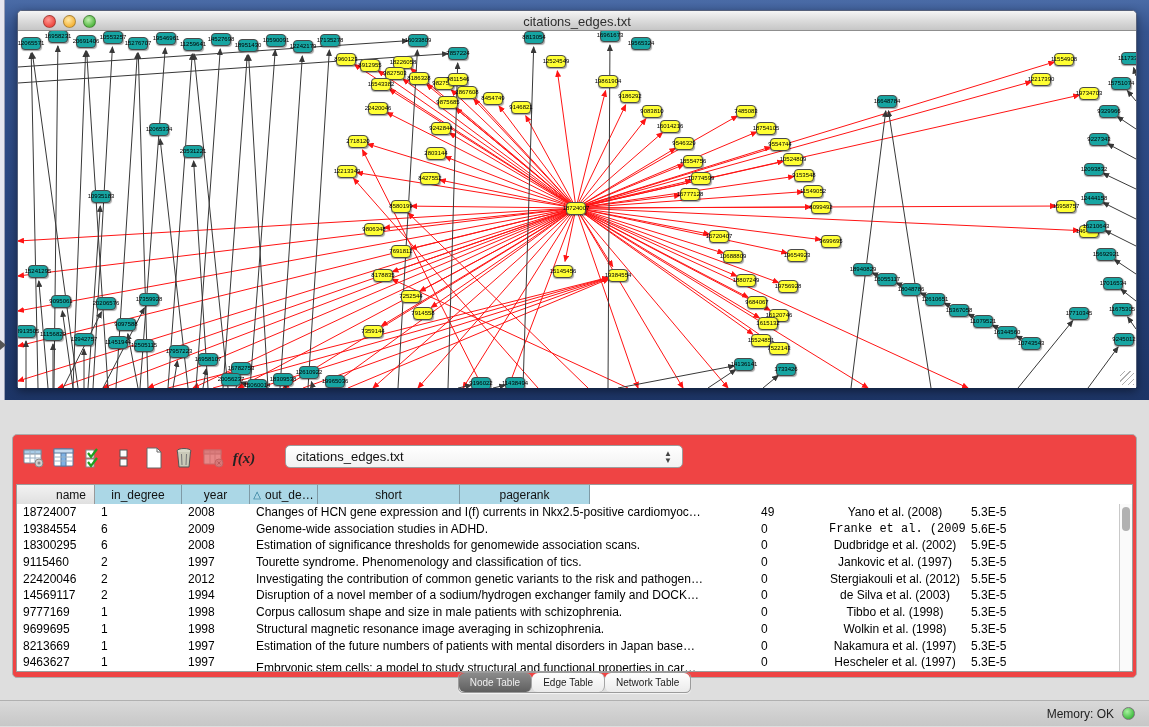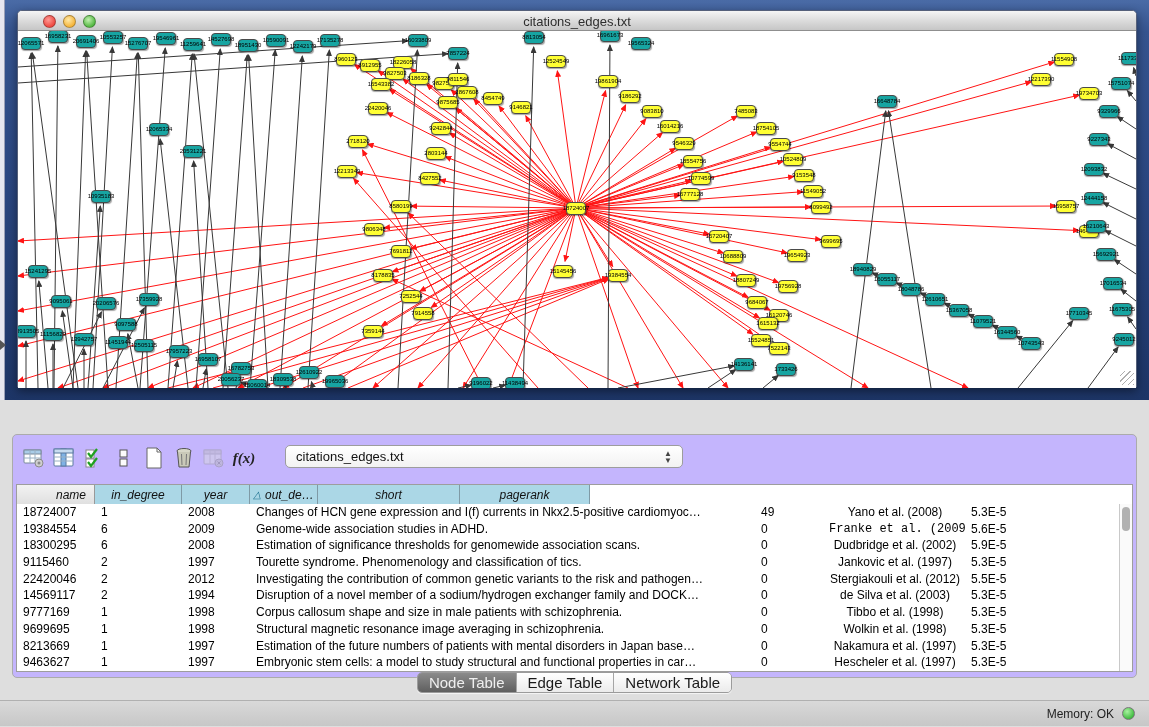--- a/index.html
+++ b/index.html
@@ -38,42 +38,42 @@
   
   .table-panel { position: absolute; left: 0; top: 400px; width: 1149px; height: 327px; background: #dedede; }
   .panel-titlebar { position: relative; height: 24px; background: linear-gradient(180deg,#e2e2e2,#cfcfcf); border-bottom: 1px solid #b3b3b3; }
   .panel-title { position: absolute; left: 10px; top: 5px; font-size: 12px; color: #222; }
   .float-icon { position: absolute; right: 42px; top: 5px; width: 14px; height: 14px; cursor: default; }
   .float-icon .sq1 { position: absolute; left: 0; top: 4px; width: 8px; height: 8px; border: 1.5px solid #8a7a4a; background: #d8d2be; }
   .float-icon .sq2 { position: absolute; left: 5px; top: 0px; width: 8px; height: 8px; border: 1.5px solid #5a6a8a; background: transparent; }
   .close-icon { position: absolute; right: 12px; top: 3px; font-size: 15px; font-weight: bold; color: #111; line-height: 16px; }
 
   .panel-box { position: absolute; left: 12px; top: 34px; width: 1125px; height: 244px;
-               background: #c4b5fd; border: 1px solid #ababab; border-radius: 5px; }
+               background: #ef4444; border: 1px solid #ababab; border-radius: 5px; }
   .toolbar { position: absolute; left: 6px; top: 8px; height: 30px; display: flex; align-items: center; }
   .tool-btn { width: 30px; height: 26px; display: flex; align-items: center; justify-content: center; }
   .fx-label { font-family: "Liberation Serif", serif; font-style: italic; font-weight: bold; font-size: 15px; color: #222; }
   .dropdown { position: absolute; left: 272px; top: 10px; width: 398px; height: 23px; background: linear-gradient(180deg,#ffffff,#f2f2f2);
               border: 1px solid #9d9d9d; border-radius: 5px; font-size: 13px; color: #111; display: flex; align-items: center; padding: 0 10px; }
   .dropdown .dd-arrows { margin-left: auto; font-size: 8px; line-height: 7px; color: #444; text-align: center; }
 
   .ctable { position: absolute; left: 3px; top: 49px; width: 1117px; height: 188px; background: #fff; border: 1px solid #9d9d9d; overflow: hidden; }
   .thead { display: flex; height: 19px; border-bottom: 1px solid #888; }
   .th { height: 19px; font-size: 12px; color: #111; background: #abd7e6; border-right: 1px solid #7f9aa6;
-        display: flex; align-items: center; justify-content: center; overflow: hidden; white-space: nowrap; font-style: italic; }
+        display: flex; align-items: center; justify-content: center; overflow: hidden; white-space: nowrap; }
   .th.name-col { background: linear-gradient(180deg,#f2f2f2,#e0e0e0); border-right: 1px solid #999; justify-content: flex-end; padding-right: 8px; }
   .th .sort-tri { color: #1b6f8e; font-size: 10px; margin-right: 4px; }
   .trow { display: flex; height: 16.7px; font-size: 12px; color: #000; background: #fff; }
   .td { overflow: hidden; white-space: nowrap; padding: 1px 4px 0 6px; }
   .vscroll { position: absolute; right: 0; top: 19px; bottom: 0; width: 13px; background: #fafafa; border-left: 1px solid #c9c9c9; }
   .vthumb { position: absolute; left: 2px; top: 3px; width: 8px; height: 24px; background: #b1b1b1; border-radius: 5px; }
 
   .tabbar { position: absolute; left: 0; top: 272px; width: 1149px; height: 30px; display: flex; justify-content: center; }
   .segmented { display: flex; height: 21px; border: 1px solid #9b9b9b; border-radius: 5px; overflow: hidden; box-shadow: 0 1px 1px rgba(255,255,255,.7); }
-  .segment { padding: 0 11px; font-size: 15px; display: flex; align-items: center; background: linear-gradient(180deg,#ffffff,#ebebeb); color: #1a1a1a; border-right: 1px solid #a5a5a5; }
+  .segment { padding: 0 11px; font-size: 10px; display: flex; align-items: center; background: linear-gradient(180deg,#ffffff,#ebebeb); color: #1a1a1a; border-right: 1px solid #a5a5a5; border-radius: 6px; }
   .segment:last-child { border-right: none; }
   .segment.selected { background: linear-gradient(180deg,#8b8b8b,#5f5f5f); color: #efefef; }
 
   .statusbar { position: absolute; left: 0; top: 700px; width: 1149px; height: 26px;
                background: linear-gradient(180deg,#d9d9d9,#c7c7c7); border-top: 1px solid #b0b0b0;
                display: flex; align-items: center; justify-content: flex-end; padding-right: 14px; }
   .memory-label { font-size: 12px; color: #222; margin-right: 8px; }
   .memory-dot { width: 13px; height: 13px; border-radius: 50%; background: radial-gradient(circle at 38% 32%, #a8f2a0, #3db93d 75%); border: 1px solid #777; }
 </style>
 </head>
@@ -560,21 +560,21 @@
               <div class="td" style="width: 68px;">1997</div>
               <div class="td" style="width: 505px;">Estimation of the future numbers of patients with mental disorders in Japan base…</div>
               <div class="td" style="width: 68px;">0</div>
               <div class="td" style="width: 142px; text-align: center;">Nakamura et al. (1997)</div>
               <div class="td" style="width: 130px;">5.3E-5</div>
             </div>
             <div class="trow">
               <div class="td" style="width: 78px;">9463627</div>
               <div class="td" style="width: 87px;">1</div>
               <div class="td" style="width: 68px;">1997</div>
-              <div class="td" style="width: 505px;">Embryonic stem cells: a model to study structural and functional properties in car…</div>
+              <div class="td" style="width: 505px; margin-top: 6px;">Embryonic stem cells: a model to study structural and functional properties in car…</div>
               <div class="td" style="width: 68px;">0</div>
               <div class="td" style="width: 142px; text-align: center;">Hescheler et al. (1997)</div>
               <div class="td" style="width: 130px;">5.3E-5</div>
             </div>
           </div>
         <div class="vscroll">
           <div class="vthumb"></div>
         </div>
       </div>
     </div>

